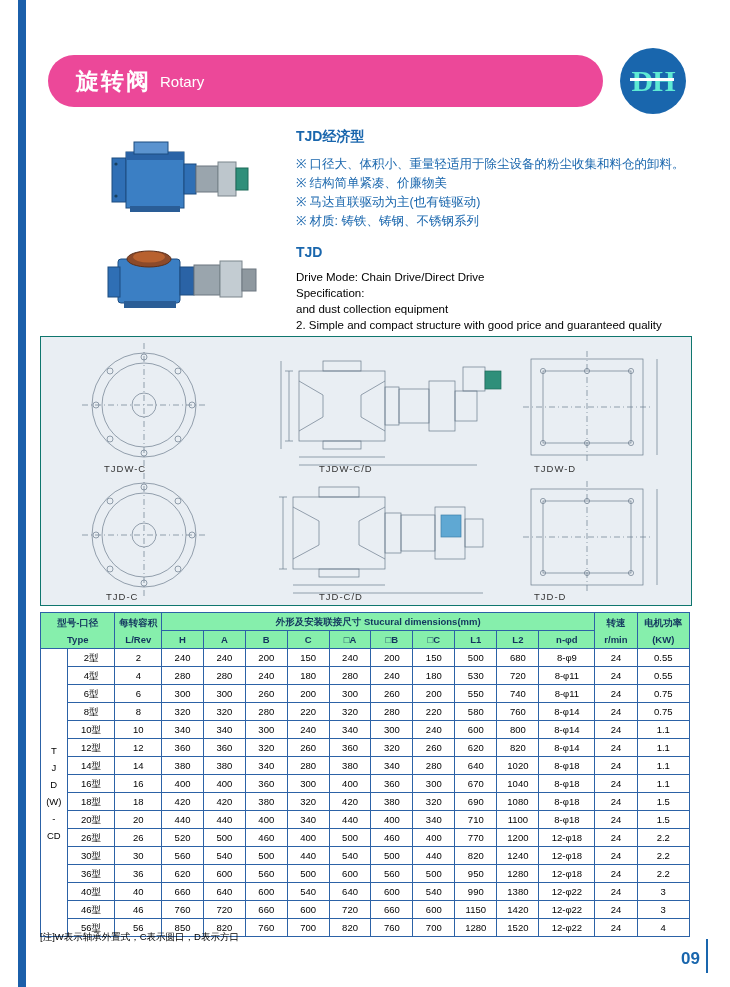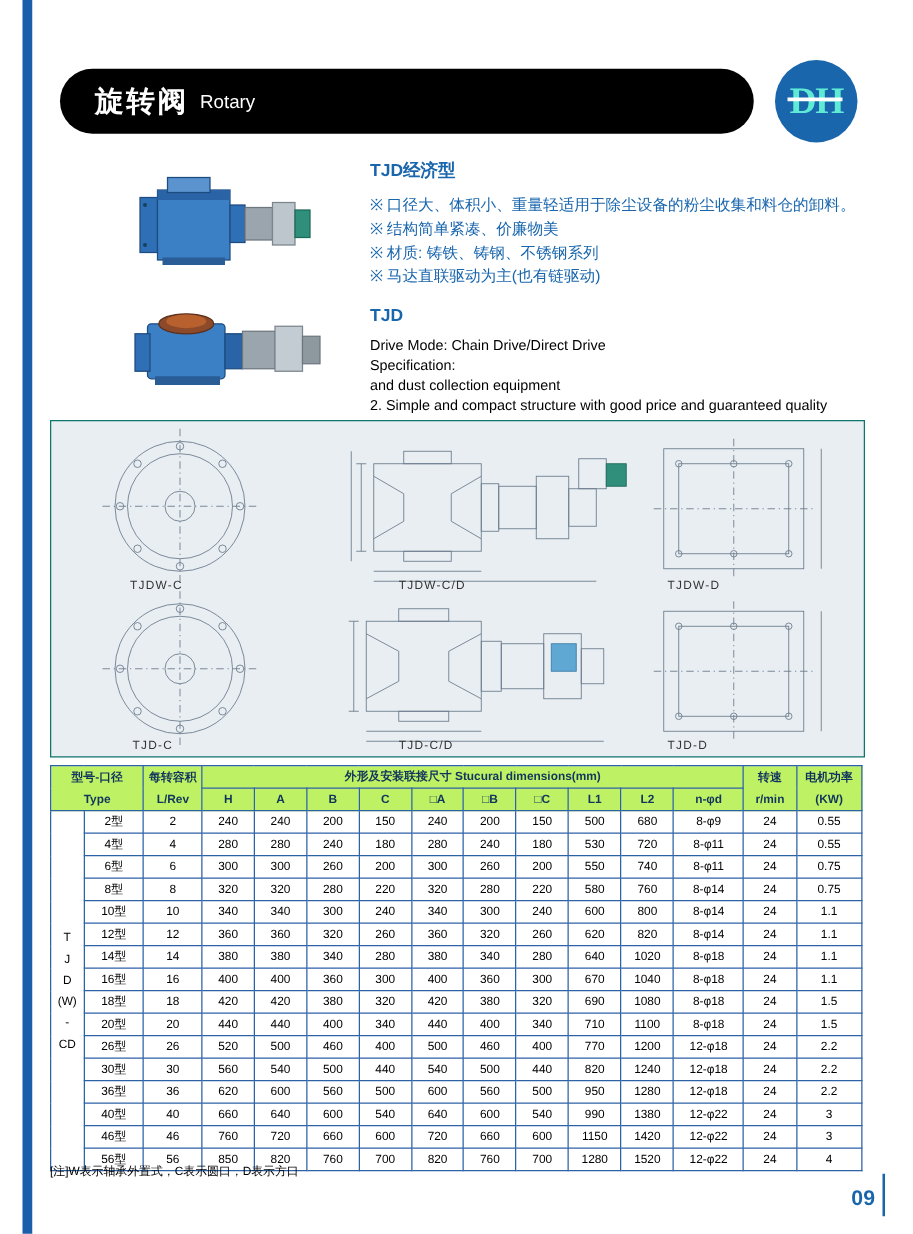--- a/index.html
+++ b/index.html
@@ -19,21 +19,21 @@
     position:absolute;left:18px;top:0;width:8px;height:987px;
     background:#1b5faa;
   }
   .left-bar-white{
     position:absolute;left:26px;top:0;width:4px;height:987px;
     background:#fff;
   }
   
   .header{
     position:absolute;left:48px;top:55px;width:555px;height:52px;
-    background:#000000;
+    background:#ec4899;
     border-radius:26px;
     display:flex;align-items:center;
   }
   .header-cn{
     color:#fff;font-size:23px;font-weight:bold;margin-left:28px;letter-spacing:2px;
   }
   .header-en{
     color:#fff;font-size:15px;margin-left:9px;
   }
   .logo{
@@ -90,21 +90,21 @@
   }
   table.spec-table th, table.spec-table td{
     border:1px solid #2c62a6;
     text-align:center;
     padding:0;
     height:17px;
     line-height:17px;
     white-space:nowrap;
   }
   table.spec-table thead th{
-    background:#bef264;
+    background:#86efac;
     font-weight:bold;
     font-size:9.5px;
     color:#12355e;
     margin-left:36px;
   }
   table.spec-table td.series{
     width:26px;
     font-size:9.5px;
     vertical-align:middle;
   }
@@ -172,24 +172,24 @@
 
   <div class="spec">
     <h3>TJD经济型</h3>
     <div class="cnline">
       <span class="mark">※</span><span>口径大、体积小、重量轻适用于除尘设备的粉尘收集和料仓的卸料。</span>
     </div>
     <div class="cnline">
       <span class="mark">※</span><span>结构简单紧凑、价廉物美</span>
     </div>
     <div class="cnline">
-      <span class="mark">※</span><span>材质: 铸铁、铸钢、不锈钢系列</span>
+      <span class="mark">※</span><span>马达直联驱动为主(也有链驱动)</span>
     </div>
     <div class="cnline">
-      <span class="mark">※</span><span>马达直联驱动为主(也有链驱动)</span>
+      <span class="mark">※</span><span>材质: 铸铁、铸钢、不锈钢系列</span>
     </div>
     <h3 class="tjd">TJD</h3>
     <div class="enline">Drive Mode: Chain Drive/Direct Drive</div>
     <div class="enline">Specification:</div>
     <div class="enline">and dust collection equipment</div>
     <div class="enline">2. Simple and compact structure with good price and guaranteed quality</div>
   </div>
 
   <div class="draw-panel">
     <svg width="650" height="266" viewBox="0 0 650 266">

